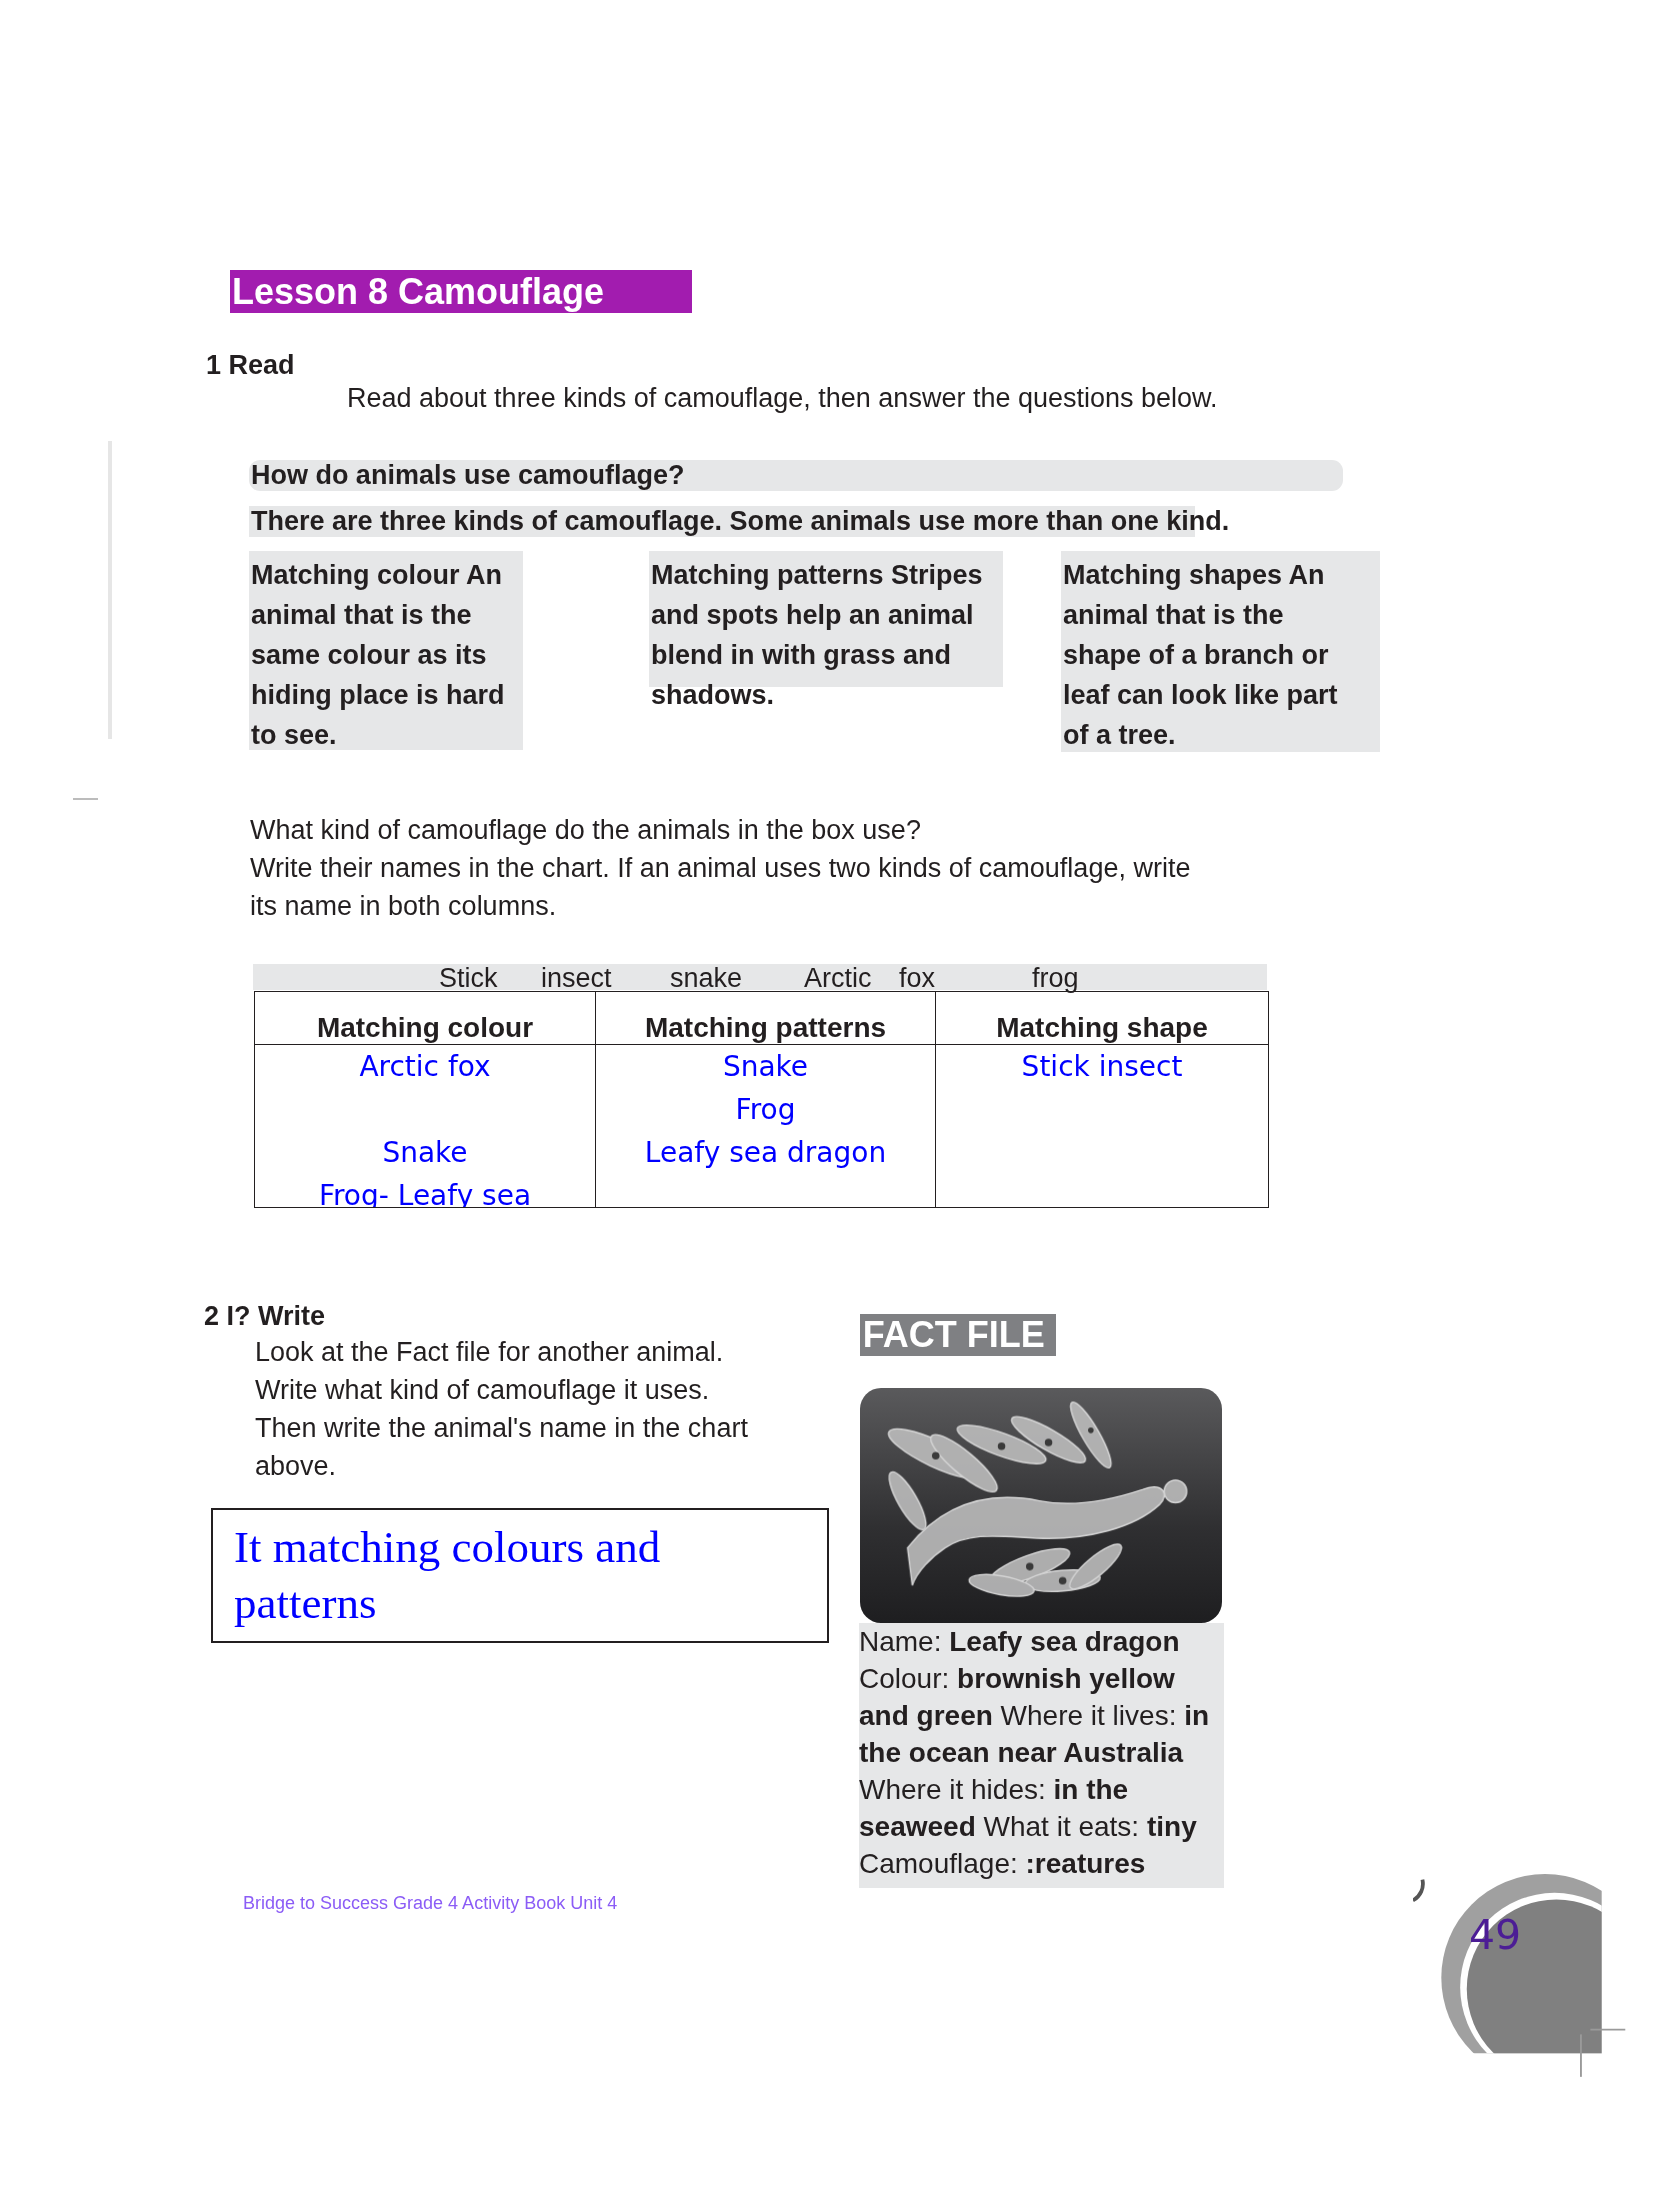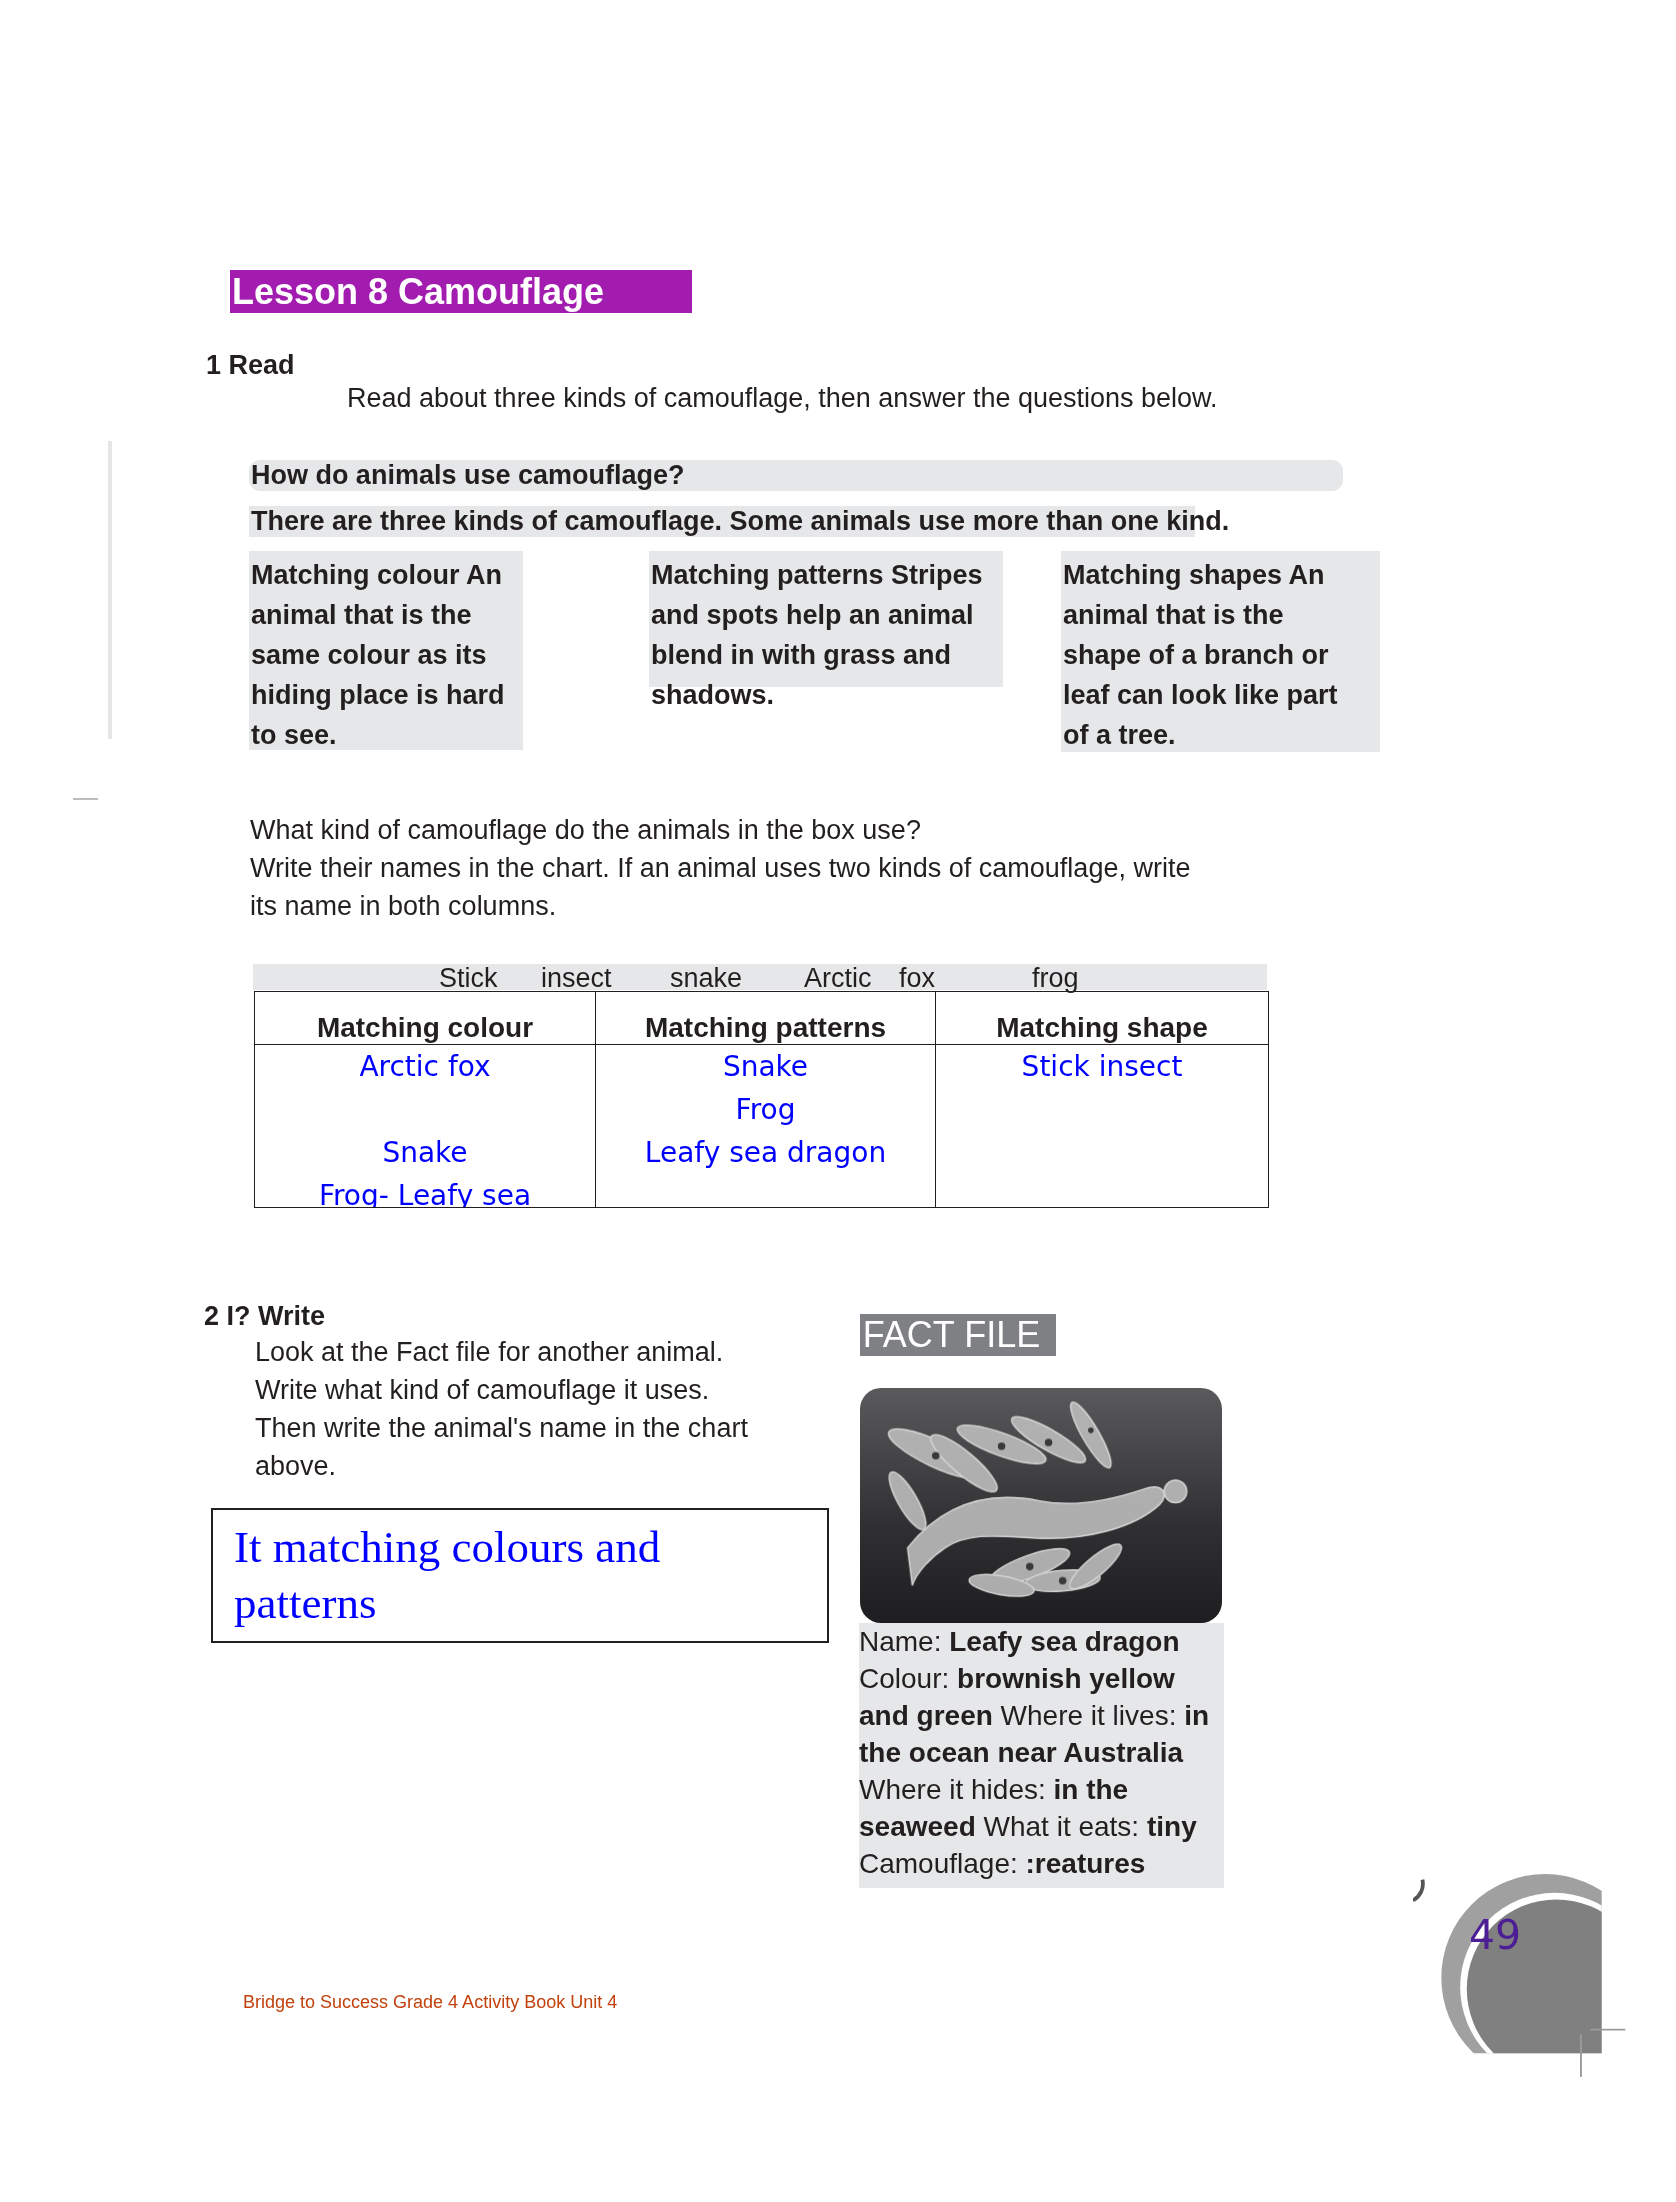--- a/index.html
+++ b/index.html
@@ -16,27 +16,27 @@
     .word-bank span { position: absolute; top: 0; }
     table.chart { position: absolute; left: 254px; top: 991px; width: 1014px; height: 217px;
       border-collapse: collapse; table-layout: fixed; }
     table.chart th, table.chart td { border: 1.9px solid #231f20; }
     table.chart th { height: 51px; font-size: 28px; font-weight: bold; vertical-align: bottom; padding-bottom: 0; text-align: center; }
     table.chart td { vertical-align: top; text-align: center; padding: 0; overflow: hidden; }
     .hand { color: #0000ff; font-family: "DejaVu Sans", sans-serif; font-size: 28px; line-height: 43px; display: block; }
     .cell-inner { height: 162px; overflow: hidden; }
     .answer-box { left: 211px; top: 1508px; width: 618px; height: 135px; border: 2.8px solid #231f20; box-sizing: border-box; }
     .answer-text { color: #0000ff; font-family: "Liberation Serif", serif; font-size: 45px; line-height: 56px; padding: 9.4px 0 0 21px; }
-    .fact-label { left: 860px; top: 1314px; width: 196px; height: 42px; background: #7f8083; color: #fff; font-weight: normal;
+    .fact-label { left: 860px; top: 1314px; width: 196px; height: 42px; background: #7f8083; color: #fff; font-weight: bold;
       font-size: 36px; line-height: 42px; padding-left: 2.8px; box-sizing: border-box; white-space: nowrap; }
     .fact-img { left: 860px; top: 1388px; width: 362px; height: 235px; border-radius: 21px; overflow: hidden;
       background: linear-gradient(180deg, #5a5a5c 0%, #2f2f31 60%, #1e1e20 100%); }
     .fact-text-box { left: 859px; top: 1623px; width: 365px; height: 265px; background: #e6e7e8; font-size: 28px; line-height: 37px; padding-left: 0; box-sizing: border-box; }
     .fact-text-box b { font-weight: bold; }
-    .footer { left: 243px; top: 1992px; font-size: 18px; color: #c2410c; white-space: nowrap; }
+    .footer { left: 243px; top: 1893px; font-size: 18px; color: #8b5cf6; white-space: nowrap; }
     .page-badge { left: 1441px; top: 1883px; width: 160px; height: 160px; }
     .side-line { left: 108px; top: 441px; width: 3.8px; height: 298px; background: #e6e6e6; }
     .side-dash { left: 73px; top: 798px; width: 24.5px; height: 1.9px; background: #bcbcbc; }
   </style>
 </head>
 <body>
 
 <div class="abs side-line"></div>
 <div class="abs side-dash"></div>
 

